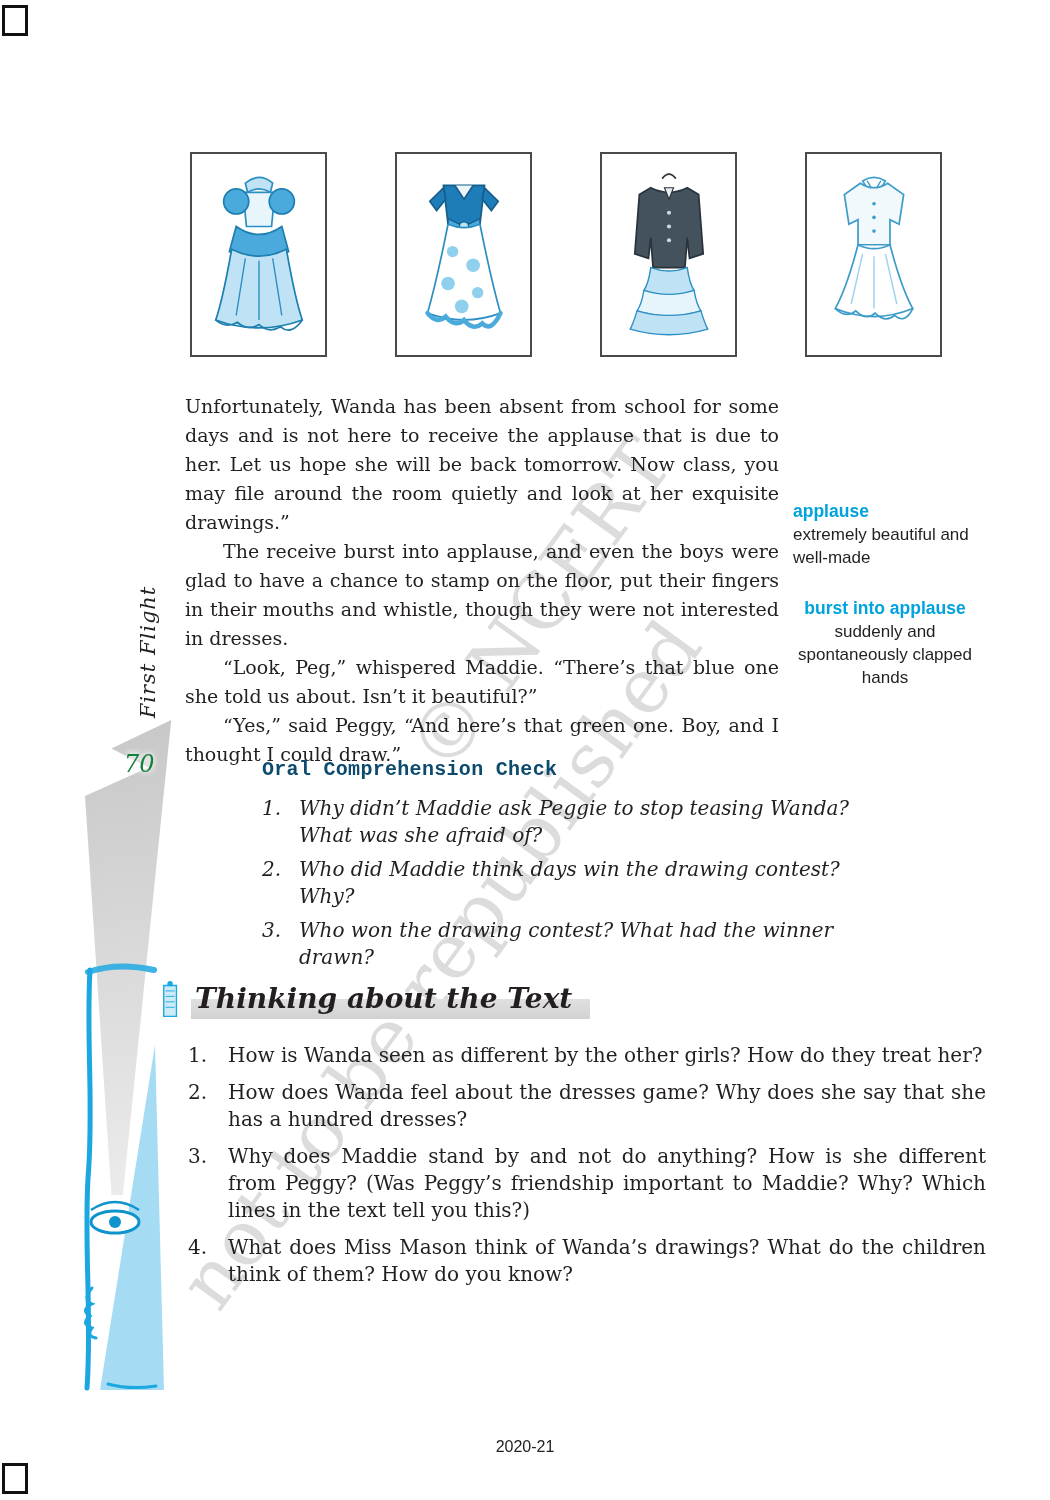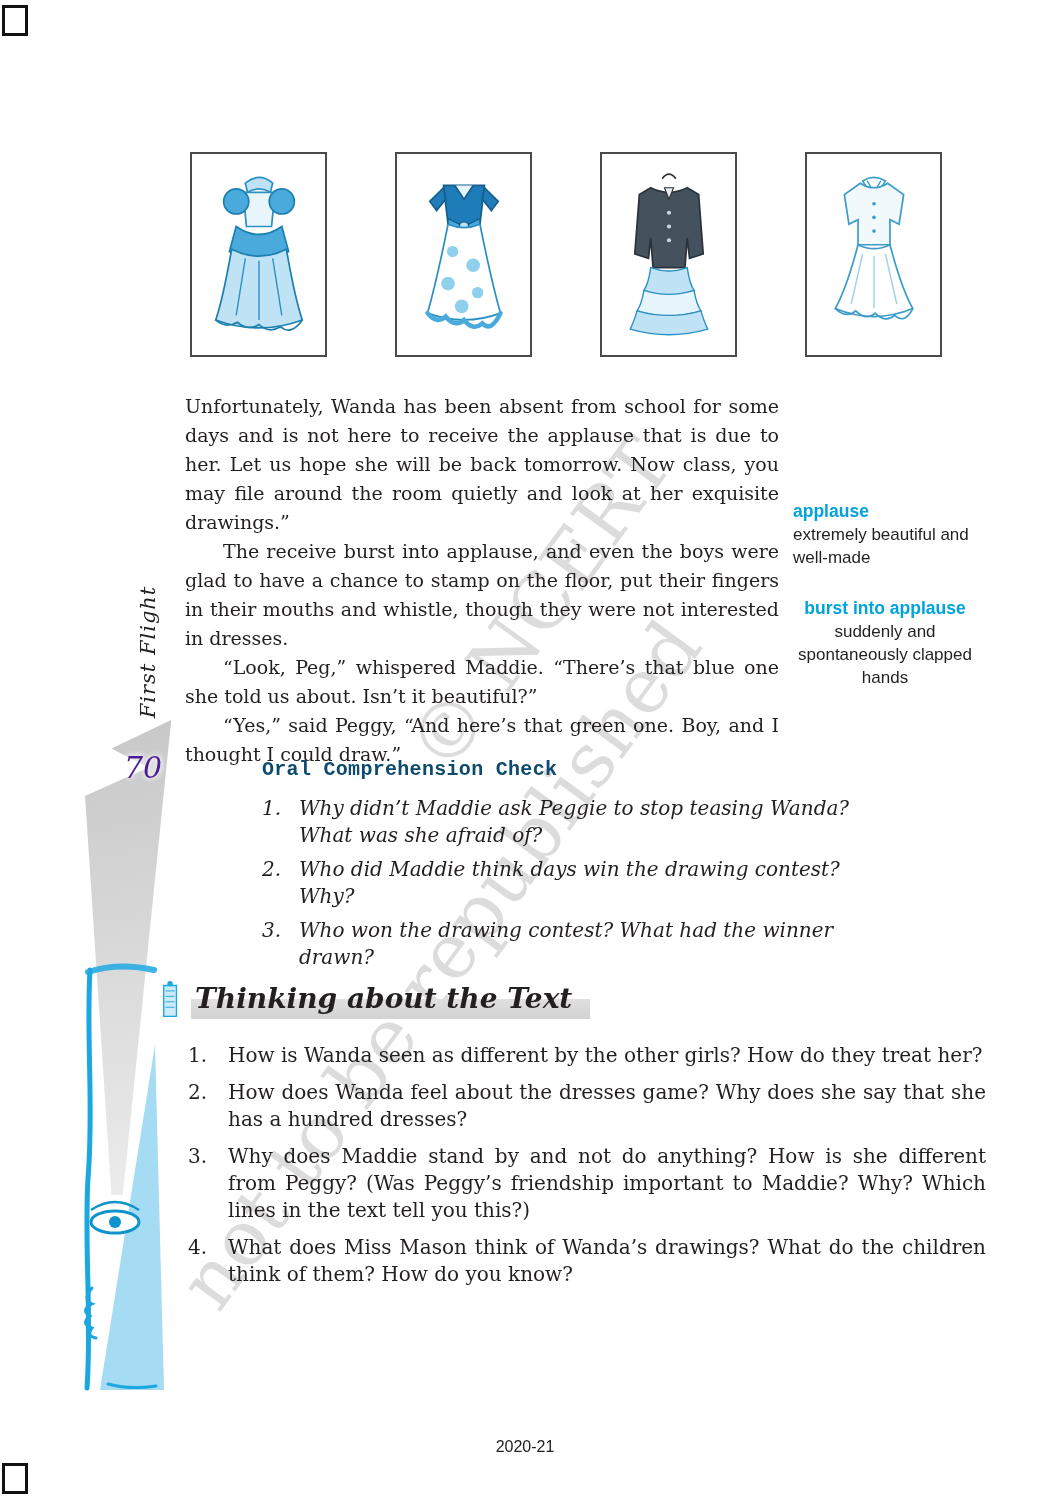--- a/index.html
+++ b/index.html
@@ -33,21 +33,21 @@
             font-size:17px;line-height:23px;color:#231f20;}
   .gloss-entry + .gloss-entry{margin-top:28px;text-align:center;}
   .gloss-term{display:block;color:#00a3dd;font-weight:bold;font-size:17.5px;}
 
   
   .book-title{left:78px;top:640px;width:140px;text-align:center;transform:rotate(-90deg);
               font-style:italic;font-size:21px;letter-spacing:1px;color:#222;}
   .wedge{left:85px;top:720px;width:88px;height:475px;
          background:linear-gradient(170deg,#c7c7c7,#ececec);
          clip-path:polygon(98% 0, 30% 6%, 72% 10%, 0 16%, 30% 100%, 43% 100%);z-index:1;}
-  .page-num{left:124px;top:750px;font-style:italic;font-size:30px;color:#4c1d95;z-index:2;
+  .page-num{left:124px;top:750px;font-style:italic;font-size:24px;color:#15803d;z-index:2;
             text-shadow:0 0 6px #fff,0 0 6px #fff;}
 
   
   .oral{left:262px;top:758px;width:726px;}
   .oral-title{font-family:Liberation Mono, monospace;font-weight:700;font-size:20px;
               color:#0c4a6e;letter-spacing:.3px;}
   .oral-qs{margin-top:14px;}
   .oq-row{display:flex;font-style:italic;font-size:20px;line-height:27px;margin-bottom:7px;}
   .oq-num{width:37px;flex:none;}
   .oq-text{max-width:585px;}

